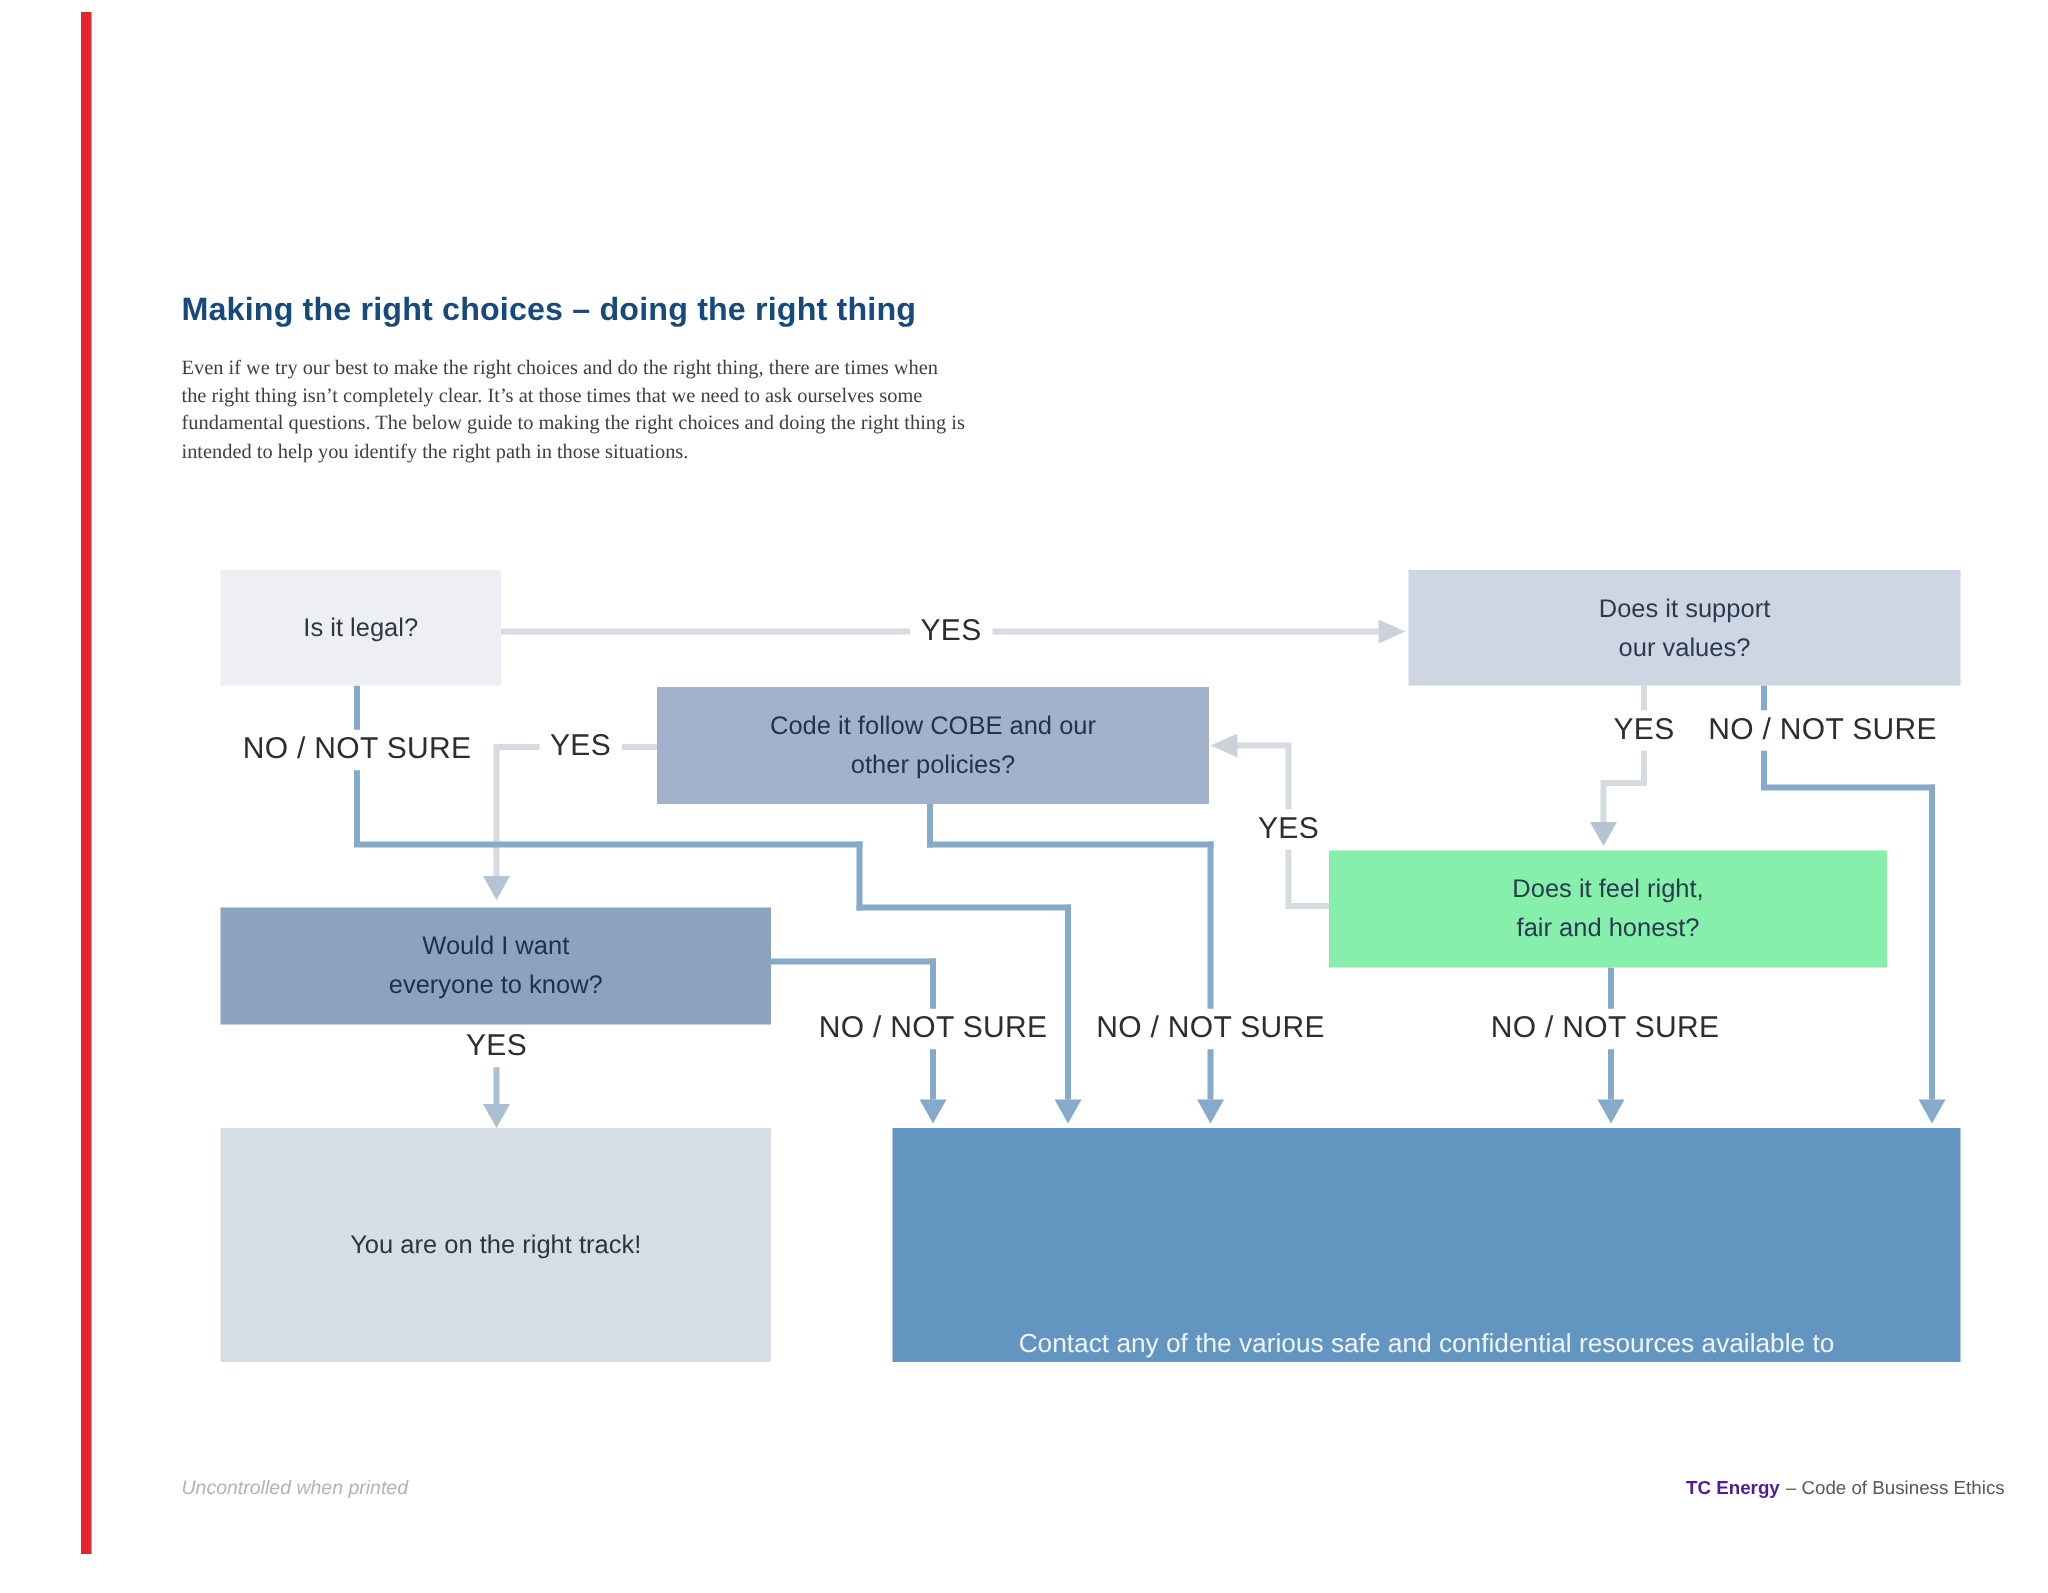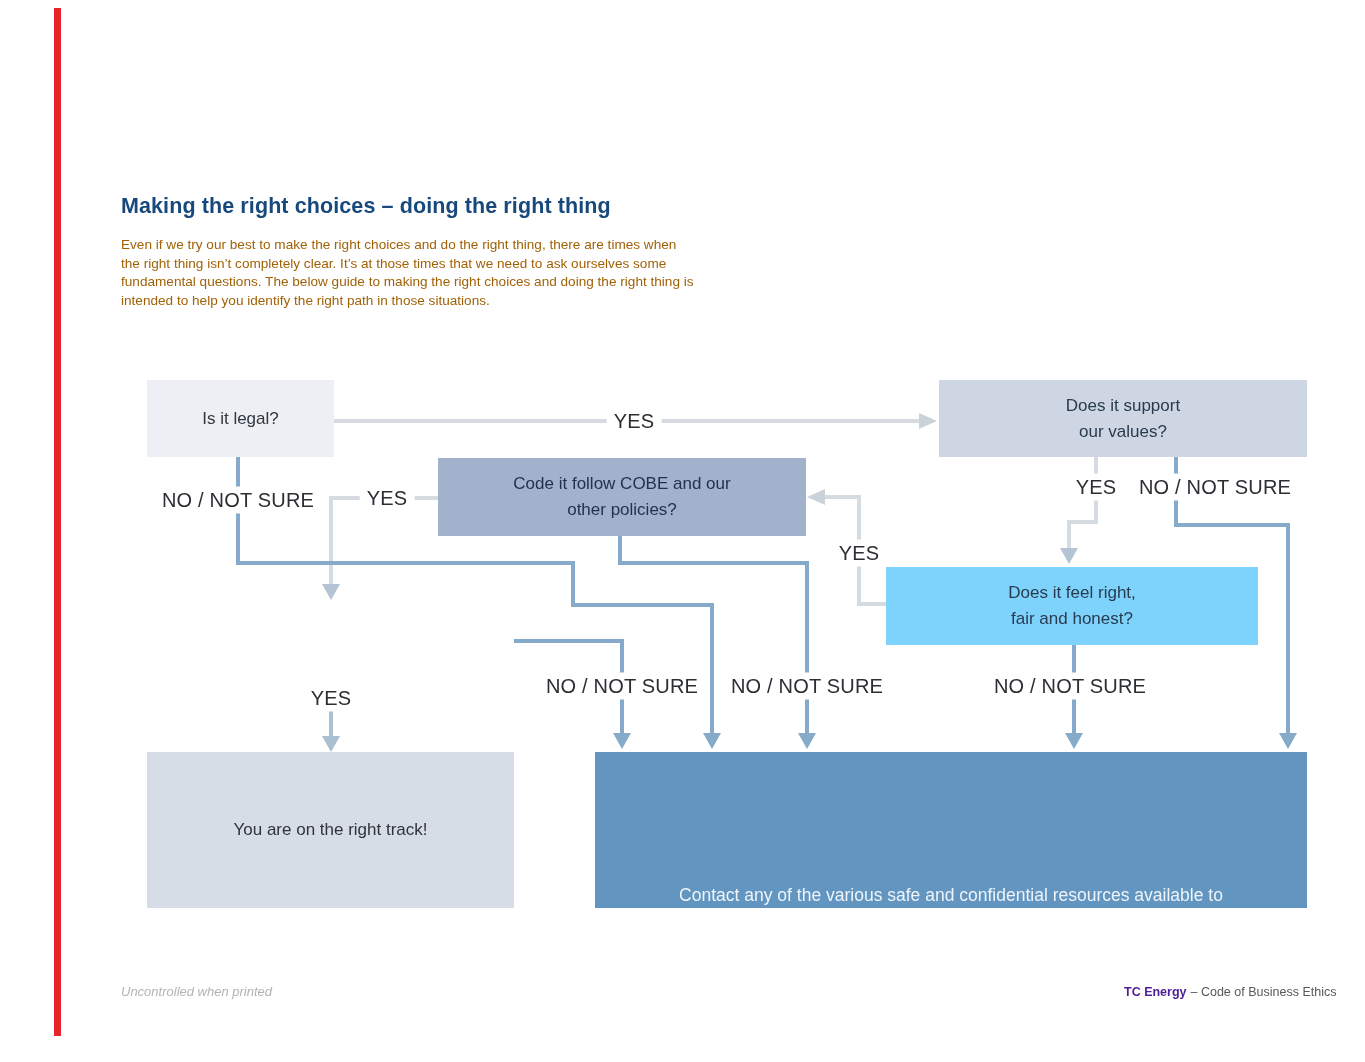--- a/index.html
+++ b/index.html
@@ -23,21 +23,21 @@
   .footer-right .pagenum{color:#3a3a3c;margin-left:40px;}
 </style>
 </head>
 <body>
 
 <div class="page">
   <div class="accent-bar" style="background: rgb(229, 36, 43);"></div>
 
   <div class="page-title" style="color: rgb(23, 73, 124);">Making the right choices – doing the right thing</div>
 
-  <div class="intro" style="color: #a16207;">
+  <div class="intro" style="color: #404040; font-family: Liberation Serif, serif;">
     <div>Even if we try our best to make the right choices and do the right thing, there are times when</div>
     <div>the right thing isn’t completely clear. It’s at those times that we need to ask ourselves some</div>
     <div>fundamental questions. The below guide to making the right choices and doing the right thing is</div>
     <div>intended to help you identify the right path in those situations.</div>
   </div>
 
   <div class="flow" id="flow">
       <div class="seg" style="left: 290px; top: 419px; width: 585px; height: 4px; background: rgb(214, 219, 226);"></div>
       <div class="seg" style="left: 287px; top: 496px; width: 107px; height: 4px; background: rgb(214, 219, 226);"></div>
       <div class="seg" style="left: 285px; top: 496px; width: 4px; height: 88px; background: rgb(214, 219, 226);"></div>
@@ -76,23 +76,27 @@
         <div>Is it legal?</div>
       </div>
       <div class="fbox" style="left: 895px; top: 380px; width: 368px; height: 77px; background: rgb(205, 214, 226); color: rgb(42, 59, 80);">
         <div>Does it support</div>
         <div>our values?</div>
       </div>
       <div class="fbox" style="left: 394px; top: 458px; width: 368px; height: 78px; background: rgb(162, 178, 204); color: rgb(32, 52, 77);">
         <div>Code it follow COBE and our</div>
         <div>other policies?</div>
       </div>
-      <div class="fbox" style="left: 842px; top: 567px; width: 372px; height: 78px; background: #7dd3fc; color: rgb(42, 59, 80);">
+      <div class="fbox" style="left: 842px; top: 567px; width: 372px; height: 78px; background: #86efac; color: rgb(42, 59, 80);">
         <div>Does it feel right,</div>
         <div>fair and honest?</div>
+      </div>
+      <div class="fbox" style="left: 103px; top: 605px; width: 367px; height: 78px; background: rgb(139, 162, 192); color: rgb(30, 48, 72);">
+        <div>Would I want</div>
+        <div>everyone to know?</div>
       </div>
       <div class="fbox" style="left: 103px; top: 752px; width: 367px; height: 156px; background: rgb(215, 221, 230); color: rgb(47, 52, 58);">
         <div>You are on the right track!</div>
       </div>
       <div class="fbox big" style="left: 551px; top: 752px; width: 712px; height: 156px; background: rgb(98, 149, 192); color: rgb(238, 244, 249);">
         <div>Contact any of the various safe and confidential resources available to</div>
       </div>
       <div class="elabel" style="left: 590px; top: 421px;">YES</div>
       <div class="elabel" style="left: 194px; top: 500px;">NO / NOT SURE</div>
       <div class="elabel" style="left: 343px; top: 498px;">YES</div>

